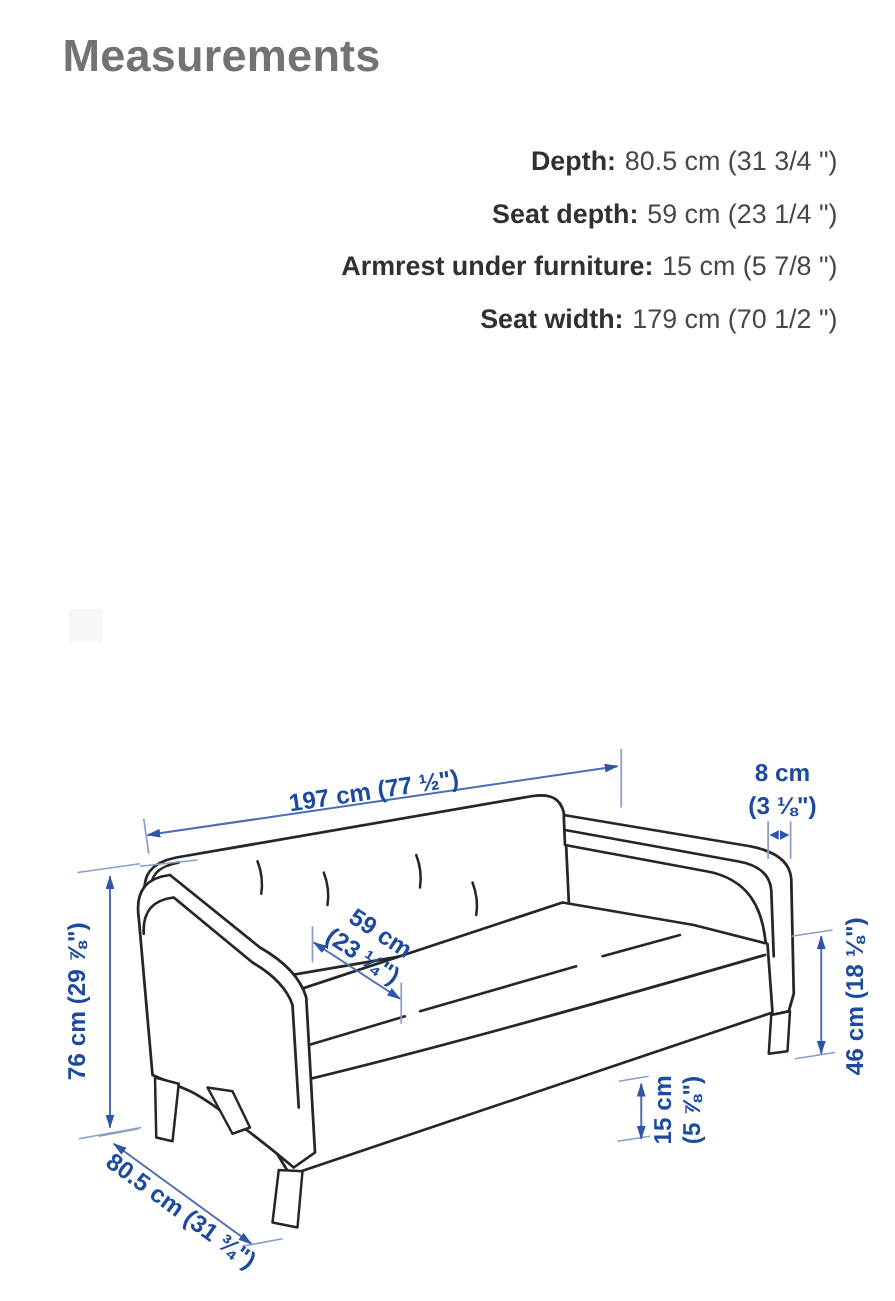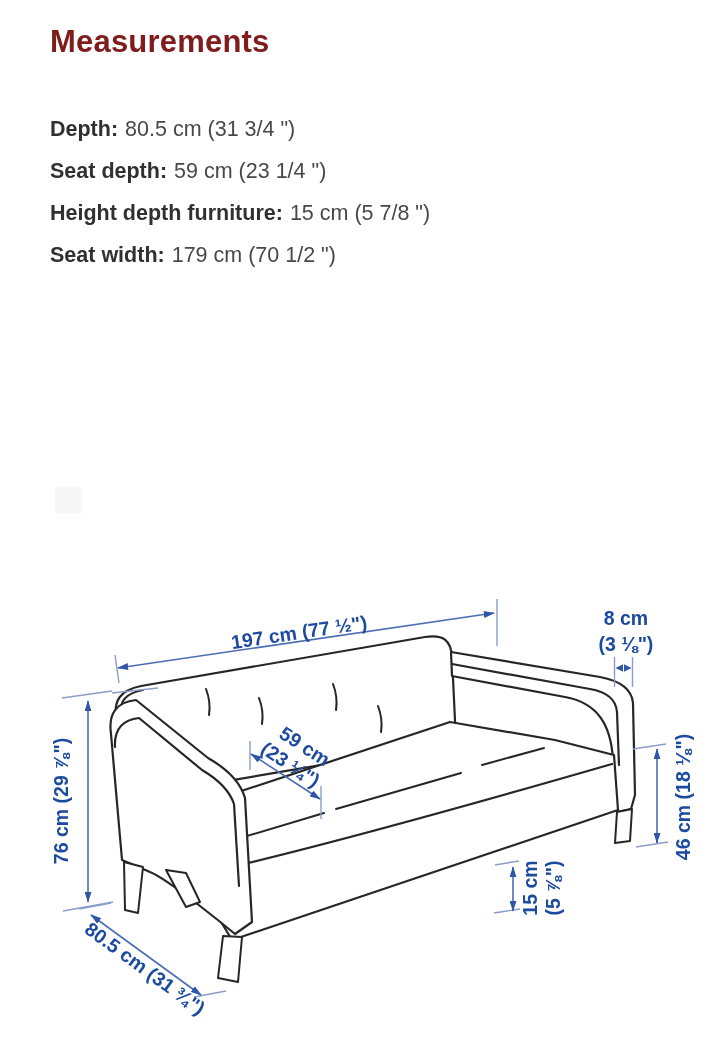--- a/index.html
+++ b/index.html
@@ -2,25 +2,25 @@
 <html><head>
 <meta charset="utf-8">
 <style>
   html,body{margin:0;padding:0;}
   body{
     width:716px;height:1041px;position:relative;background:#ffffff;
     font-family:"Liberation Sans", sans-serif;overflow:hidden;
   }
   .page-title{
     position:absolute;left:50px;top:24px;margin:0;
-    font-size:31px;font-weight:700;color:#7f1d1d;letter-spacing:.2px;
+    font-size:36px;font-weight:700;color:#737373;letter-spacing:.2px;
   }
   .measure-list{
     position:absolute;left:50px;top:108px;width:620px;
-    font-size:21.5px;line-height:42px;color:#474747;
+    font-size:21.5px;line-height:42px;color:#474747;text-align:right;
   }
   .m-row{white-space:nowrap;}
   .m-label{font-weight:700;color:#303030;margin-right:7px;}
   .img-placeholder{
     position:absolute;left:55px;top:487px;width:27px;height:27px;
     background:#f7f7f7;border-radius:2px;
   }
   .diagram-wrap{position:absolute;left:0;top:585px;width:716px;height:456px;}
   svg text{
     font-family:"Liberation Sans", sans-serif;
@@ -28,21 +28,21 @@
   }
 </style>
 </head>
 <body>
 
 <h1 class="page-title">Measurements</h1>
 
 <div class="measure-list">
   <div class="m-row"><span class="m-label">Depth:</span><span class="m-value">80.5 cm (31 3/4 ")</span></div>
   <div class="m-row"><span class="m-label">Seat depth:</span><span class="m-value">59 cm (23 1/4 ")</span></div>
-  <div class="m-row"><span class="m-label">Height depth furniture:</span><span class="m-value">15 cm (5 7/8 ")</span></div>
+  <div class="m-row"><span class="m-label">Armrest under furniture:</span><span class="m-value">15 cm (5 7/8 ")</span></div>
   <div class="m-row"><span class="m-label">Seat width:</span><span class="m-value">179 cm (70 1/2 ")</span></div>
 </div>
 
 <div class="img-placeholder"></div>
 
 <div class="diagram-wrap">
 <svg width="716" height="456" viewBox="0 585 716 456" xmlns="http://www.w3.org/2000/svg">
   <defs>
     <marker id="arr" viewBox="0 0 11 7" refX="10.2" refY="3.5" markerWidth="11" markerHeight="7" orient="auto-start-reverse" markerUnits="userSpaceOnUse">
       <path d="M0,0 L11,3.5 L0,7 Z" fill="#2d55a8"></path>

